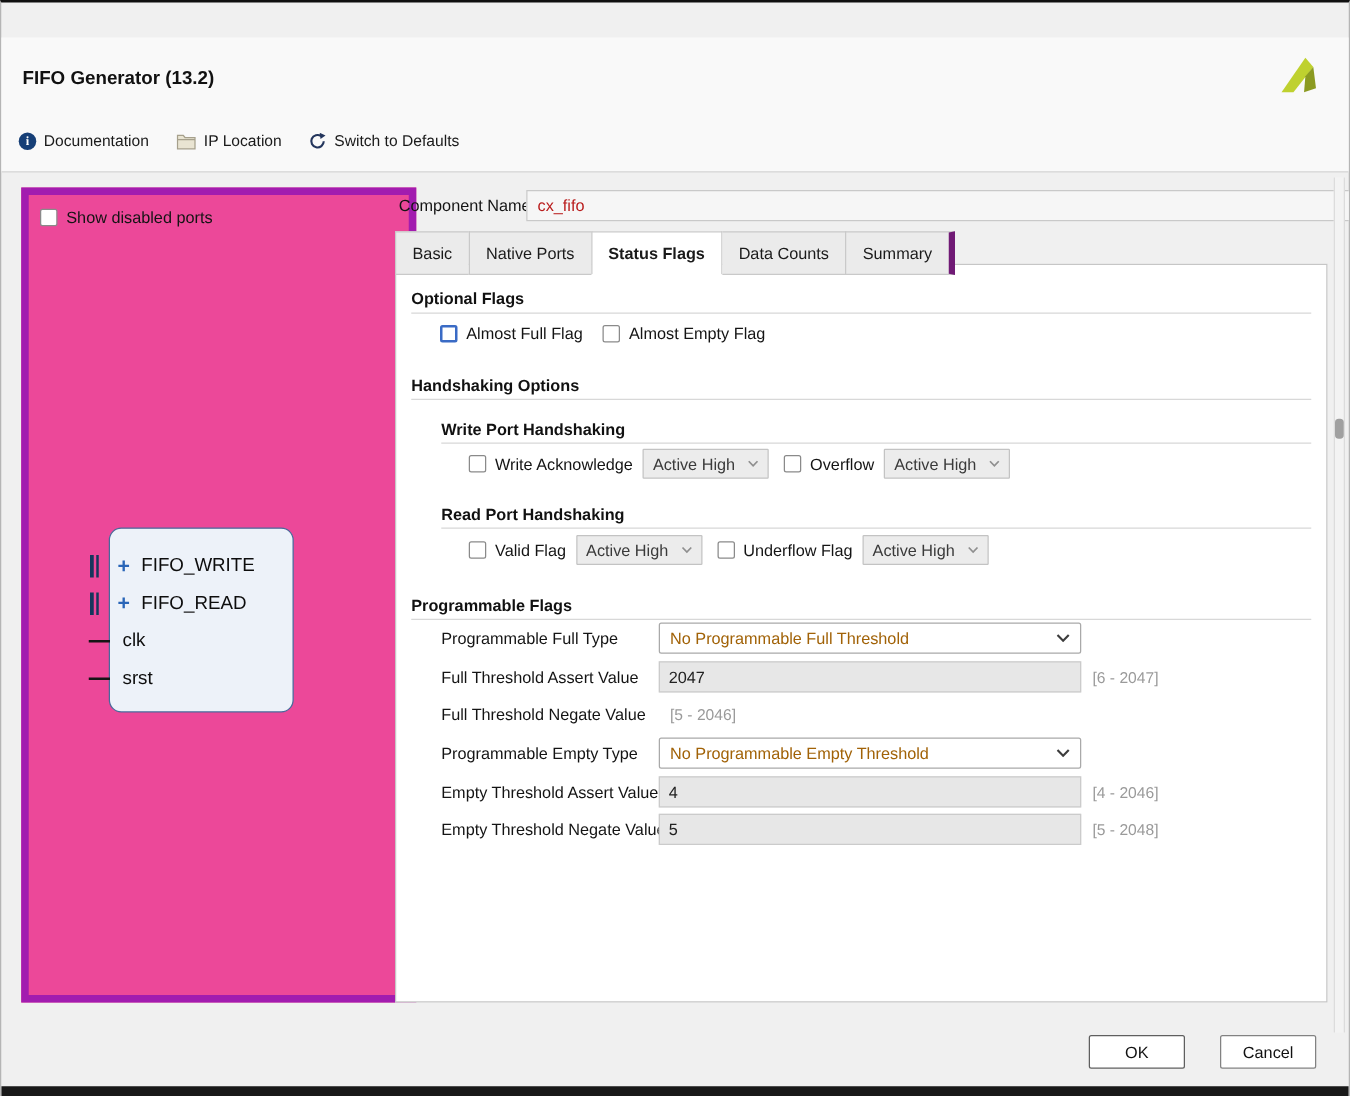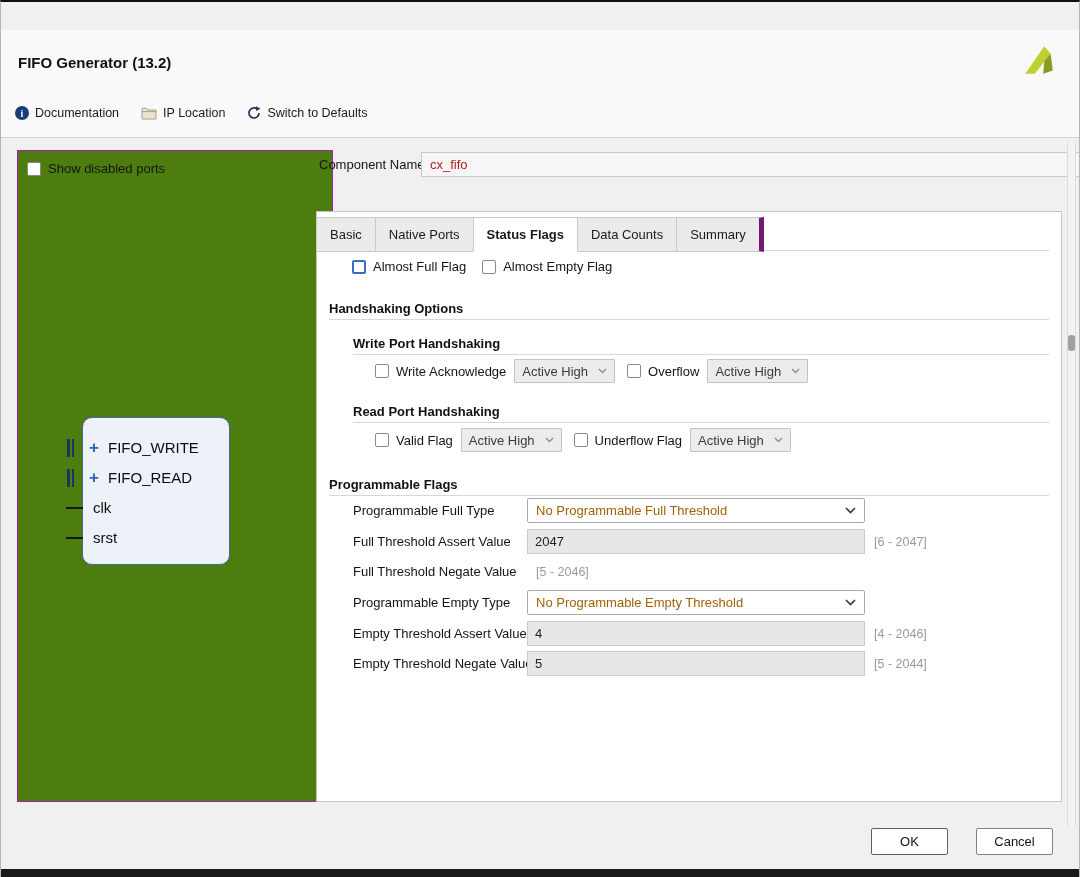--- a/index.html
+++ b/index.html
@@ -17,22 +17,22 @@
           border-bottom:1px solid #d2d2d2;box-sizing:border-box;}
   .app-title{position:absolute;left:17px;top:24px;font-size:15px;font-weight:bold;color:#111;}
   .big-logo{position:absolute;right:22px;top:12px;}
   .tools{position:absolute;left:14px;top:76px;display:flex;align-items:center;}
   .tool{display:flex;align-items:center;font-size:12.5px;color:#1a1a1a;margin-right:22px;}
   .tool .ic{margin-right:6px;display:flex;align-items:center;}
   .info-ic{width:14px;height:14px;border-radius:50%;background:#163f77;color:#fff;font-size:10px;
            font-weight:bold;display:flex;align-items:center;justify-content:center;
            font-family:"Liberation Serif",serif;}
   
-  .left-panel{position:absolute;left:16px;top:148px;width:316px;height:652px;background:#4d7c0f;
-              border:1px solid #a21caf;box-sizing:border-box;}
+  .left-panel{position:absolute;left:16px;top:148px;width:316px;height:652px;background:#ec4899;
+              border:6px solid #a21caf;box-sizing:border-box;}
   .sdp{position:absolute;left:9px;top:10px;display:flex;align-items:center;font-size:13px;color:#141414;}
   .sdp .t{margin-left:7px;}
   .cb{width:14px;height:14px;border:1px solid #8a8a8a;background:#fff;border-radius:2px;
       box-sizing:border-box;flex:0 0 auto;}
   .cb.focus{border:2px solid #3a6bc5;}
   .block{position:absolute;left:64px;top:266px;width:148px;height:148px;border:1.5px solid #48699b;
          border-radius:10px;background:#edf2f9;box-sizing:border-box;}
   .port{position:absolute;left:0;width:100%;height:24px;}
   .busbars{position:absolute;left:-16px;top:3px;display:flex;}
   .busbars i{display:block;width:2.5px;height:18px;background:#16365c;margin-right:2px;}
@@ -41,21 +41,21 @@
   .pname.sig{left:10px;}
   .stub{position:absolute;left:-17px;top:11px;width:17px;height:2px;background:#151515;}
   
   .cn-label{position:absolute;left:318px;top:155px;font-size:13px;color:#141414;}
   .cn-field{position:absolute;left:420px;top:150px;width:726px;height:25px;background:#f6f6f6;
             border:1px solid #c9c9c9;box-sizing:border-box;font-size:13px;padding:0 8px;
             font-family:"Liberation Sans",sans-serif;color:#b91c1c;outline:none;}
   
   .tabs{position:absolute;left:315px;top:183px;height:27px;display:flex;z-index:2;}
   .tab{box-sizing:border-box;height:35px;padding:16px 13px;display:flex;align-items:center;font-size:13px;
-       background:#ebebeb;border:1px solid #c9c9c9;border-right:none;color:#1a1a1a;margin-top:32px;}
+       background:#ebebeb;border:1px solid #c9c9c9;border-right:none;color:#1a1a1a;}
   .tab:last-child{border-right:5px solid #701a75;}
   .tab.active{background:#fff;font-weight:bold;border-bottom:1px solid #fff;border-right:1px solid #c9c9c9;}
   .tab.after-active{border-left:none;}
   
   .panel{position:absolute;left:315px;top:209px;width:746px;height:591px;background:#fff;
          border:1px solid #c6c6c6;box-sizing:border-box;z-index:1;}
   .sec{position:absolute;font-size:13px;font-weight:bold;color:#111;white-space:nowrap;}
   .rule{position:absolute;height:1px;background:#d8d8d8;}
   .crow{position:absolute;display:flex;align-items:center;font-size:13px;color:#141414;}
   .crow .lbl{margin-left:7px;white-space:nowrap;}
@@ -262,21 +262,21 @@
 
     <div class="prow" style="top:409px">
       <span class="plabel">Empty Threshold Assert Value</span>
       <span class="tf-dis">4</span>
       <span class="hint">[4 - 2046]</span>
     </div>
 
     <div class="prow" style="top:439px">
       <span class="plabel">Empty Threshold Negate Value</span>
       <span class="tf-dis">5</span>
-      <span class="hint">[5 - 2044]</span>
+      <span class="hint">[5 - 2048]</span>
     </div>
 
   </div>
 
   <div class="vtrack"></div>
   <div class="vthumb"></div>
 
   <div class="btn ok">OK</div>
   <div class="btn cancel">Cancel</div>
 

